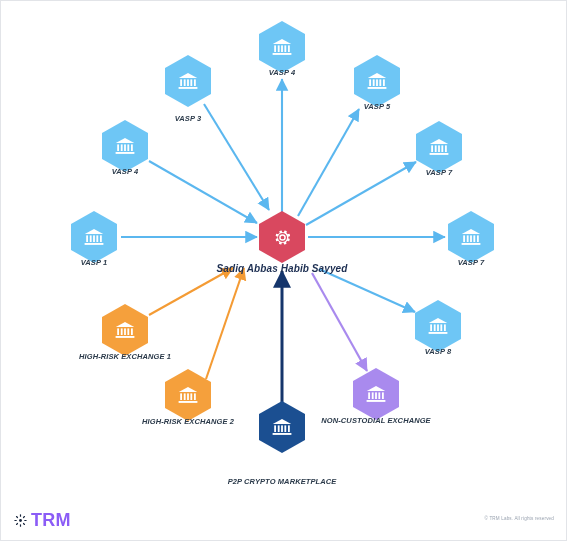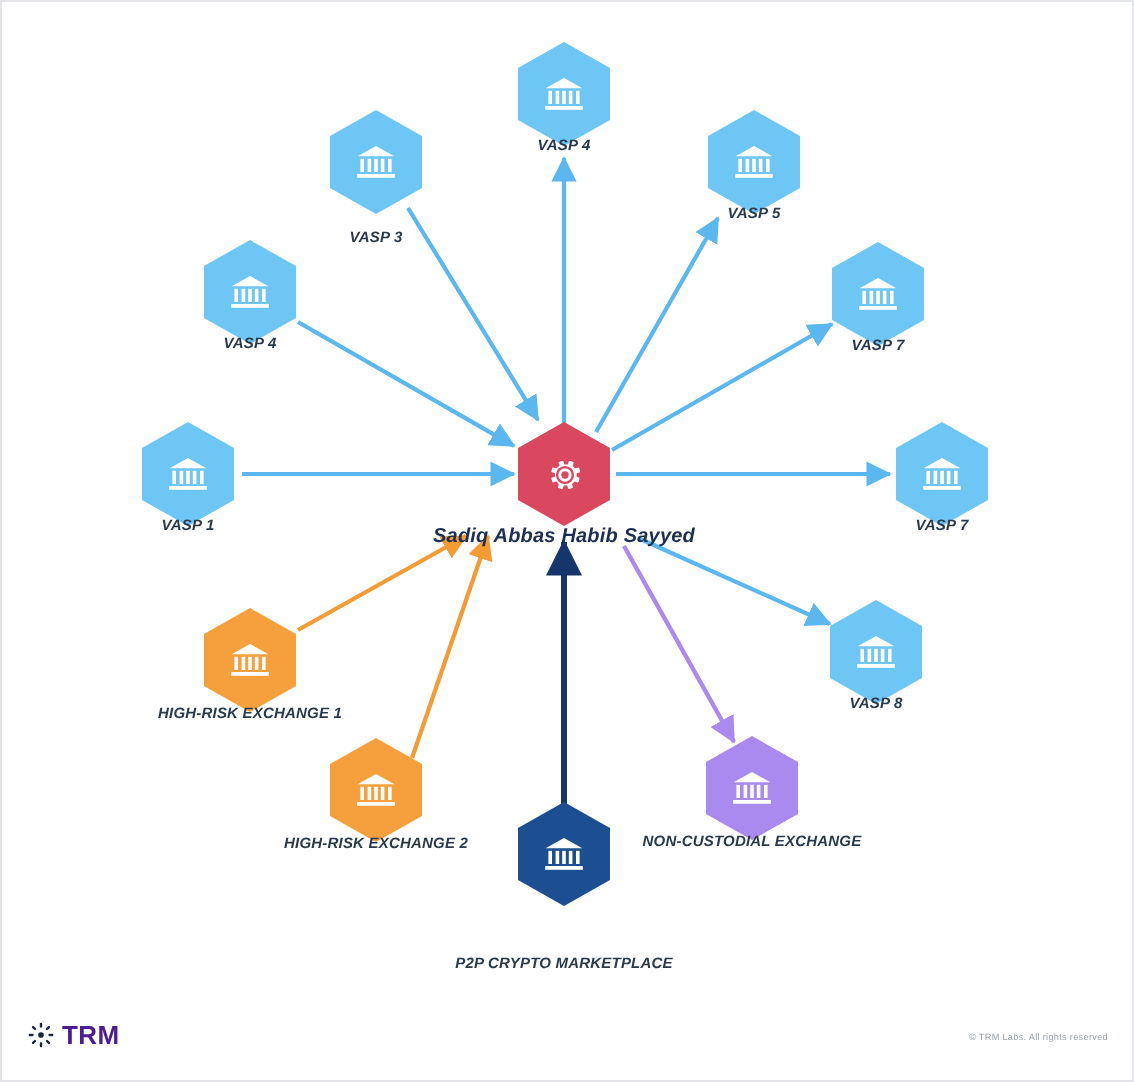--- a/index.html
+++ b/index.html
@@ -38,21 +38,21 @@
   
   #footer{
     position:absolute;left:0;bottom:0;width:567px;height:41px;
   }
   #trm-logo{
     position:absolute;left:13px;top:11px;
     display:flex;align-items:center;gap:4px;
   }
   #trm-logo .mark{width:13px;height:13px;display:block;}
   #trm-logo .word{
-    font-weight:bold;font-size:13px;color:#4c1d95;letter-spacing:.2px;
+    font-weight:bold;font-size:18px;color:#8b5cf6;letter-spacing:.2px;
   }
   #copyright{
     position:absolute;right:14px;top:17px;
     font-size:4.6px;color:#9aa3b0;letter-spacing:.15px;white-space:nowrap;
   }
 </style>
 </head>
 <body>
 
 <div id="page">

